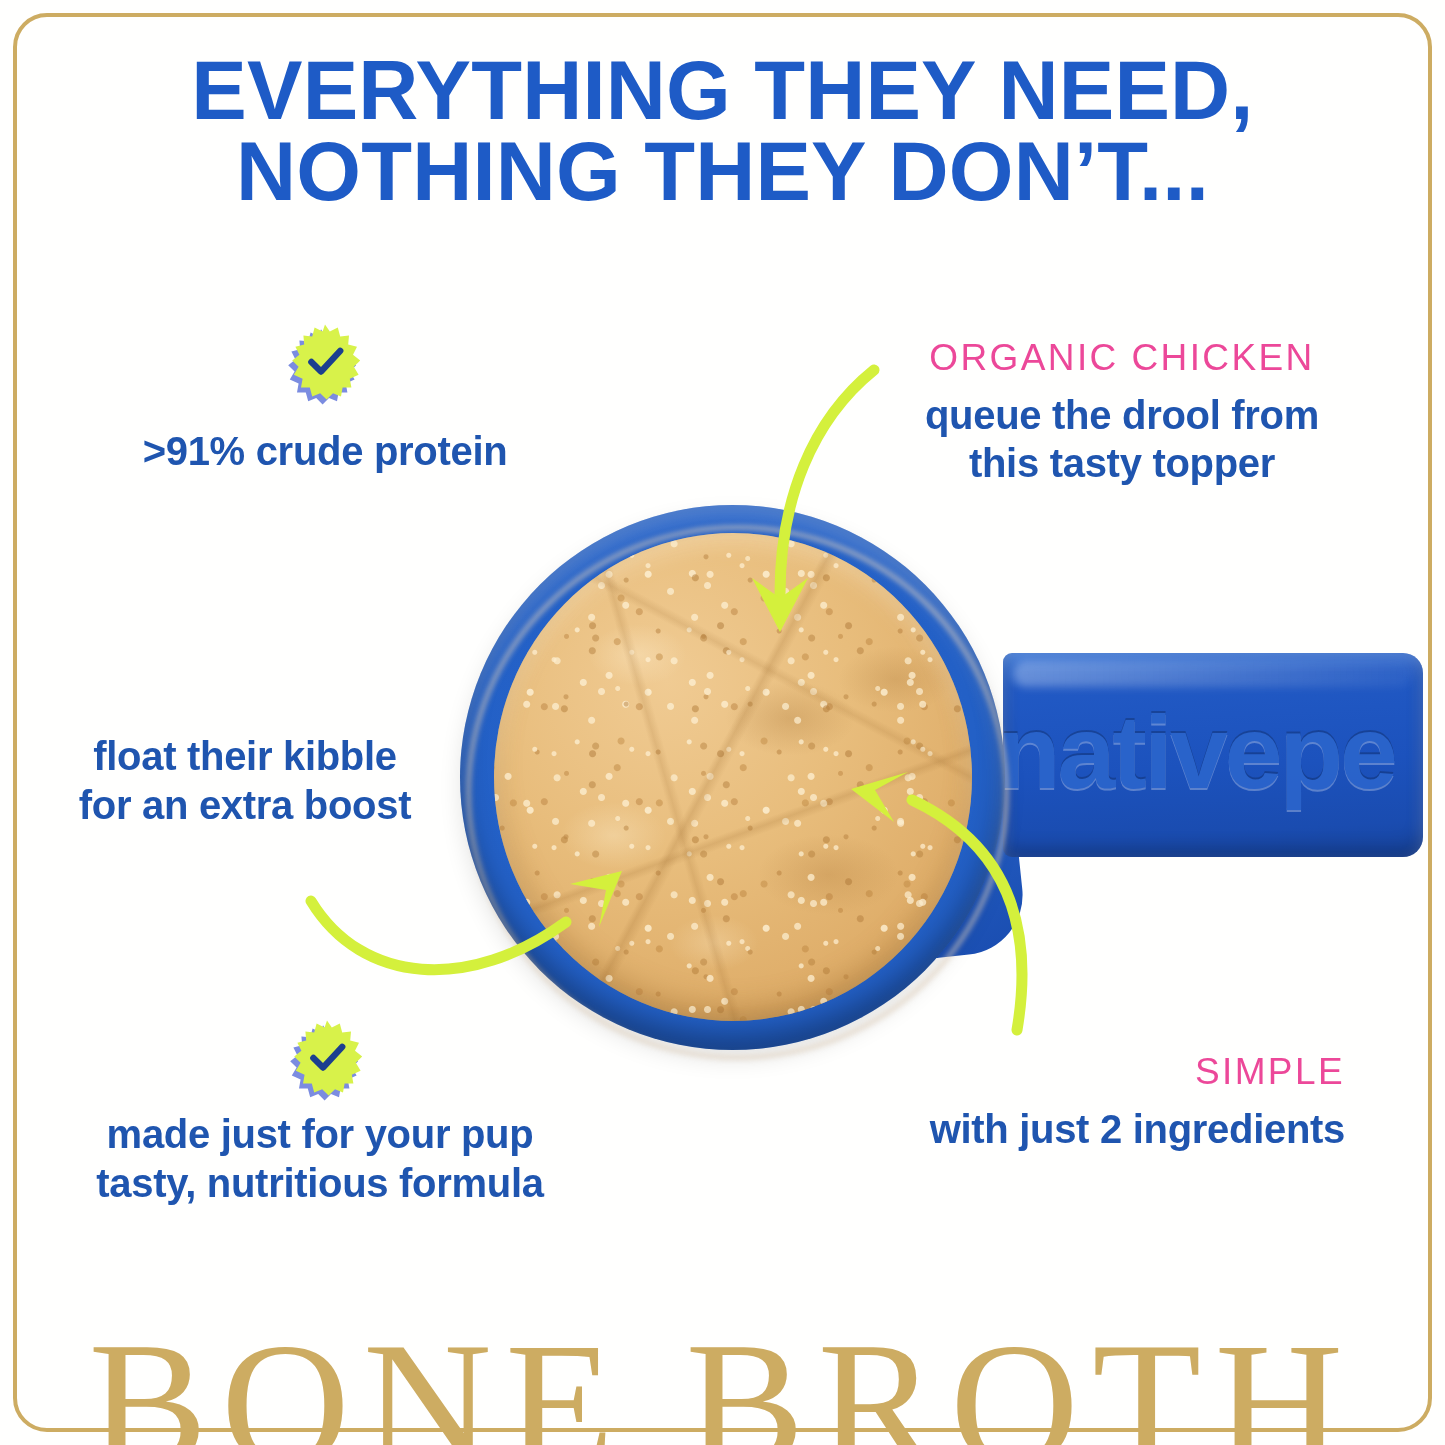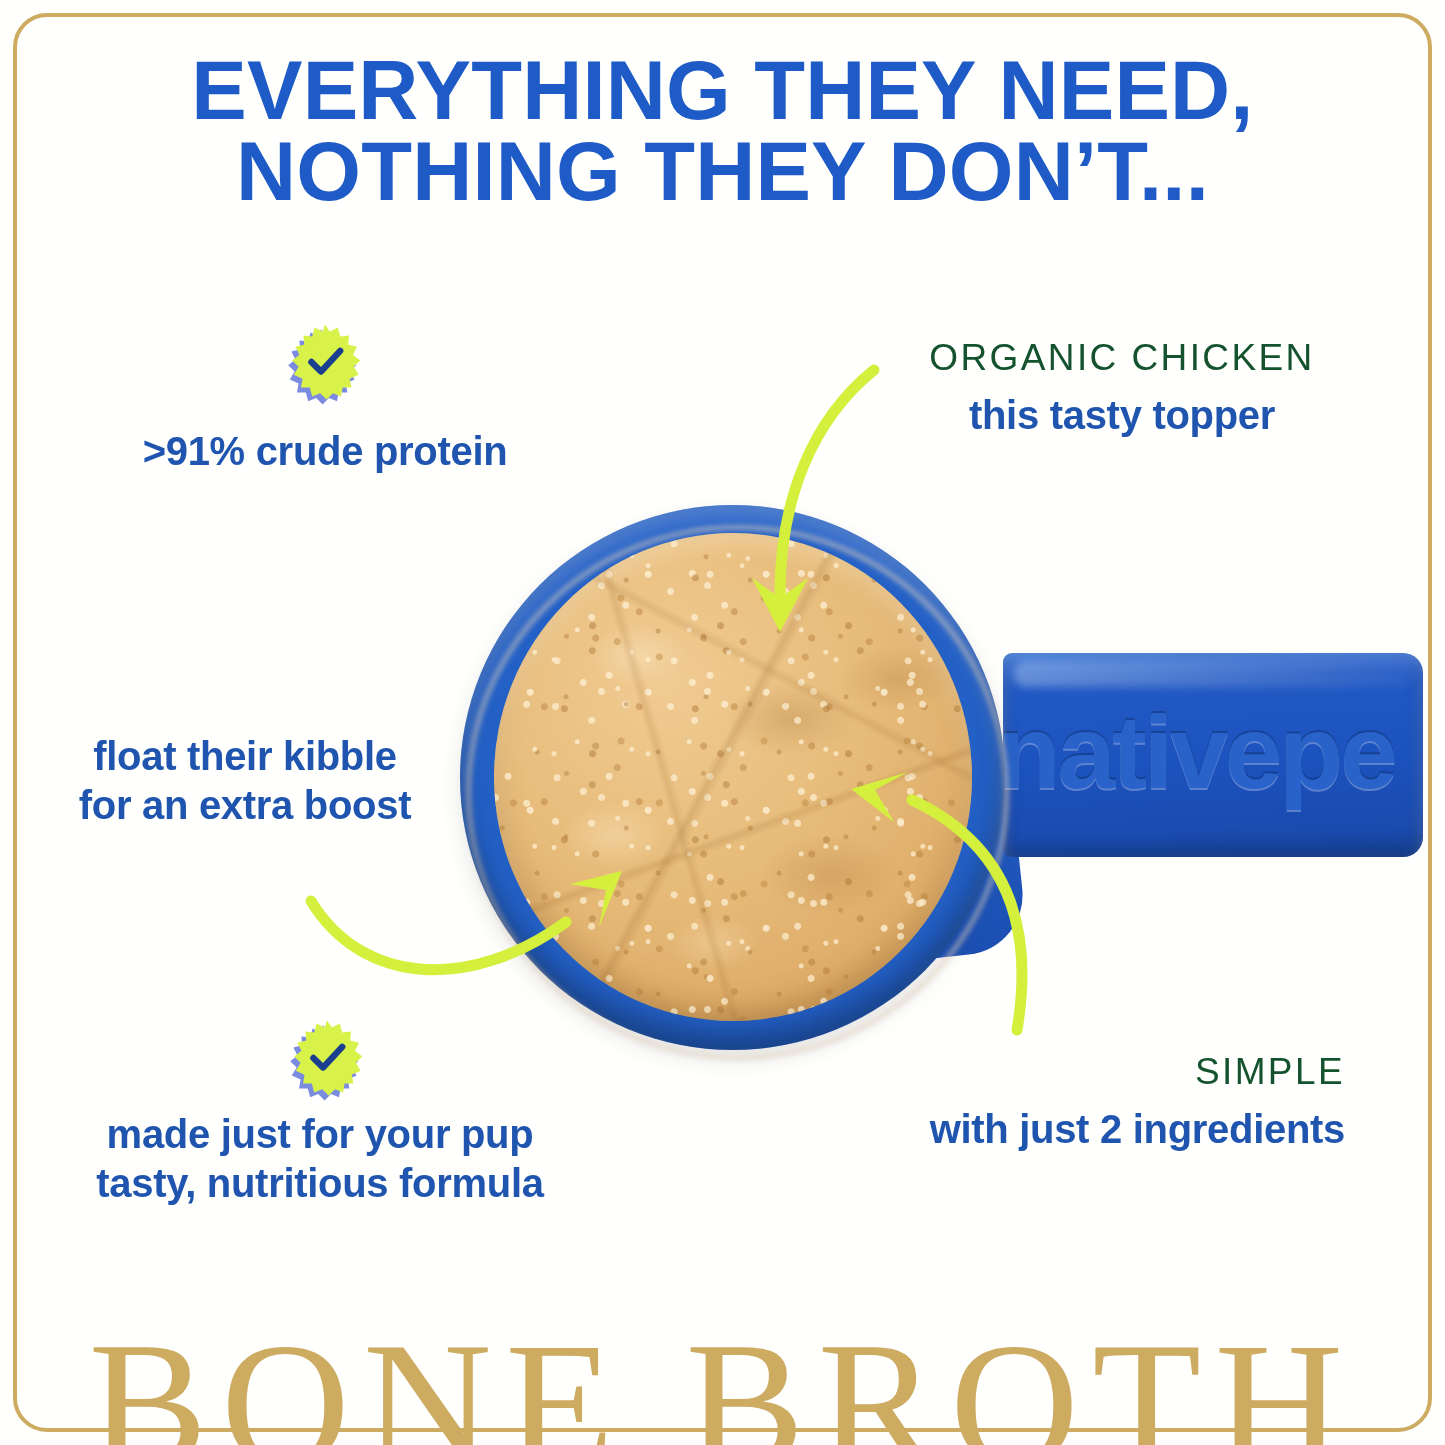--- a/index.html
+++ b/index.html
@@ -30,21 +30,21 @@
     letter-spacing:0.2px;
     font-stretch:condensed;
     transform:scaleX(0.99);
     white-space:nowrap;
   }
 
   
   .feat{position:absolute;z-index:30;text-align:center;}
   .feat .lbl{
     display:block;
-    color:#14532d;
+    color:#ec4899;
     font-weight:400;
     font-size:37px;
     letter-spacing:2.4px;
     line-height:1.1;
     white-space:nowrap;
   }
   .feat .body{
     display:block;
     color:#1f55af;
     font-weight:700;
@@ -253,20 +253,21 @@
 
 <div class="feat" style="left:115px;top:415px;width:420px;">
   <span class="body">
     <span class="l">&gt;91% crude protein</span>
   </span>
 </div>
 
 <div class="feat" style="left:862px;top:338px;width:520px;">
   <span class="lbl">ORGANIC CHICKEN</span>
   <span class="body">
+    <span class="l">queue the drool from</span>
     <span class="l">this tasty topper</span>
   </span>
 </div>
 
 <div class="feat" style="left:45px;top:720px;width:400px;">
   <span class="body">
     <span class="l">float their kibble</span>
     <span class="l">for an extra boost</span>
   </span>
 </div>

